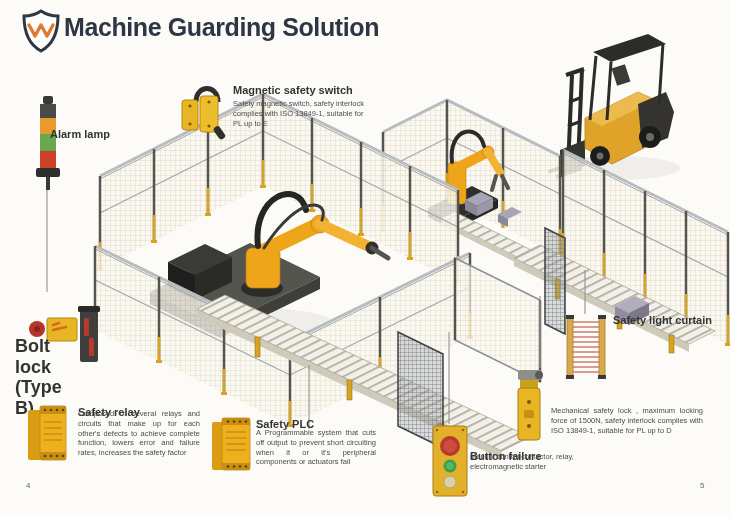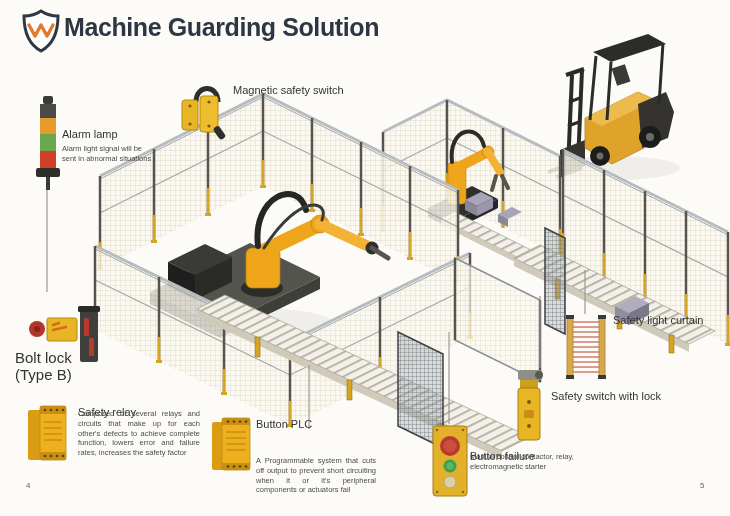--- a/index.html
+++ b/index.html
@@ -2,22 +2,22 @@
 <html><head>
 <meta charset="utf-8">
 <style>
   html,body{margin:0;padding:0;}
   body{width:730px;height:516px;background:#fcfbf8;font-family:"Liberation Sans",sans-serif;overflow:hidden;}
   #page{position:relative;width:730px;height:516px;background:#fcfbf8;border-radius:30px;}
   .abs{position:absolute;}
   
   .page-title{left:64px;top:13px;font-size:25px;font-weight:800;color:#2d3642;letter-spacing:-0.4px;}
   
-  .co-title{font-size:11px;font-weight:400;color:#333;line-height:1.15;}
-  .co-title.big{font-size:15px;margin-top:13px;}
+  .co-title{font-size:11px;font-weight:700;color:#333;line-height:1.15;}
+  .co-title.big{font-size:18px;}
   .co-body{font-size:7.5px;color:#4c4c4c;line-height:1.3;}
   .just{text-align:justify;}
   .pagenum{font-size:8px;color:#666;}
   svg{display:block;}
 </style>
 </head>
 <body>
 
 <div id="page">
 
@@ -266,34 +266,34 @@
 
   <svg class="abs" style="left:34px;top:96px" width="28" height="94" viewBox="0 0 28 94">
     <rect x="9" y="0" width="10" height="8" rx="2" fill="#3a3a38"></rect>
     <rect x="6" y="8" width="16" height="14" fill="#4a4a46"></rect>
     <rect x="6" y="22" width="16" height="16" fill="#e89a2b"></rect>
     <rect x="6" y="38" width="16" height="17" fill="#6aa84f"></rect>
     <rect x="6" y="55" width="16" height="17" fill="#cc4125"></rect>
     <rect x="2" y="72" width="24" height="9" rx="2" fill="#2e2e2c"></rect>
     <rect x="12" y="81" width="4" height="13" fill="#3a3a38"></rect>
   </svg>
-  <div class="abs co-title" style="left:62px;top:128px;width:92px">Alarm lamp</div>
-  <div class="abs co-body" style="left:62px;top:144px;width:96px">Alarm light signal will be sent in abnormal situations</div>
+  <div class="abs co-title" style="left:50px;top:128px;width:92px">Alarm lamp</div>
 
   <svg class="abs" style="left:178px;top:76px" width="54" height="66" viewBox="0 0 54 66">
     <path d="M18 26 C18 8 40 8 40 26" fill="none" stroke="#2e2e2c" stroke-width="5"></path>
     <rect x="4" y="24" width="16" height="30" rx="3" fill="#e8b525" stroke="#b58a0e" stroke-width="1"></rect>
     <rect x="22" y="20" width="18" height="36" rx="3" fill="#edbd2e" stroke="#b58a0e" stroke-width="1"></rect>
     <circle cx="12" cy="30" r="1.6" fill="#7a5c06"></circle>
       <circle cx="12" cy="48" r="1.6" fill="#7a5c06"></circle>
     <circle cx="31" cy="26" r="1.6" fill="#7a5c06"></circle>
       <circle cx="31" cy="50" r="1.6" fill="#7a5c06"></circle>
     <rect x="38" y="50" width="7" height="14" rx="3" transform="rotate(-35 41 57)" fill="#2e2e2c"></rect>
   </svg>
   <div class="abs co-title" style="left:233px;top:84px;width:160px">Magnetic safety switch</div>
+  <div class="abs co-body" style="left:233px;top:99px;width:140px">Safety magnetic switch, safety interlock complies with ISO 13849-1, suitable for PL up to E</div>
 
   <svg class="abs" style="left:26px;top:306px" width="74" height="60" viewBox="0 0 74 60">
     <circle cx="11" cy="23" r="8" fill="#b3352c"></circle>
     <circle cx="11" cy="23" r="3" fill="#8a241d"></circle>
     <rect x="21" y="12" width="30" height="23" rx="2" fill="#e8b525" stroke="#b58a0e" stroke-width="1"></rect>
     <path d="M27 19 L33 17 M27 24 L40 21" stroke="#d86a1e" stroke-width="2.4" stroke-linecap="round"></path>
     <rect x="54" y="2" width="18" height="54" rx="2" fill="#3f3f3d"></rect>
     <rect x="52" y="0" width="22" height="6" rx="1.5" fill="#2a2a28"></rect>
     <rect x="58" y="12" width="5" height="18" rx="1.5" fill="#b8392e"></rect>
     <rect x="63" y="32" width="5" height="18" rx="1.5" fill="#b8392e"></rect>
@@ -330,22 +330,22 @@
         <circle cx="24" cy="5.5" r="1.3"></circle>
         <circle cx="30" cy="5.5" r="1.3"></circle>
         <circle cx="36" cy="5.5" r="1.3"></circle>
     <circle cx="18" cy="50.5" r="1.3"></circle>
         <circle cx="24" cy="50.5" r="1.3"></circle>
         <circle cx="30" cy="50.5" r="1.3"></circle>
         <circle cx="36" cy="50.5" r="1.3"></circle>
       </g>
     <path d="M16 16 H36 M16 22 H36 M16 28 H36 M16 34 H36" stroke="#c98f12" stroke-width="1.6"></path>
   </svg>
-  <div class="abs co-title" style="left:256px;top:418px;width:100px">Button PLC</div>
-  <div class="abs co-body just" style="left:256px;top:456px;width:120px">A Programmable system that cuts off output to prevent short circuiting when it or it's peripheral components or actuators fail</div>
+  <div class="abs co-title" style="left:256px;top:418px;width:100px">Safety PLC</div>
+  <div class="abs co-body just" style="left:256px;top:428px;width:120px">A Programmable system that cuts off output to prevent short circuiting when it or it's peripheral components or actuators fail</div>
 
   <svg class="abs" style="left:431px;top:424px" width="38" height="74" viewBox="0 0 38 74">
     <rect x="2" y="2" width="34" height="70" rx="3" fill="#e3b02a" stroke="#a87f12" stroke-width="1"></rect>
     <circle cx="19" cy="22" r="10" fill="#b8392e"></circle>
       <circle cx="19" cy="22" r="6.5" fill="#cc4c40"></circle>
     <circle cx="19" cy="42" r="6.5" fill="#3f9e4d"></circle>
       <circle cx="19" cy="42" r="3.8" fill="#57b863"></circle>
     <circle cx="19" cy="58" r="6" fill="#d9cfa8" stroke="#b5a779" stroke-width="1"></circle>
     <g fill="#8a6a10">
         <circle cx="6" cy="6" r="1.3"></circle>
@@ -372,17 +372,17 @@
 
   <svg class="abs" style="left:512px;top:368px" width="36" height="76" viewBox="0 0 36 76">
     <rect x="6" y="2" width="24" height="10" rx="2" fill="#8f8f89"></rect>
     <circle cx="27" cy="7" r="4" fill="#5a5a54"></circle>
     <rect x="8" y="12" width="18" height="8" fill="#caa21a"></rect>
     <rect x="6" y="20" width="22" height="52" rx="3" fill="#e8b525" stroke="#a87f12" stroke-width="1"></rect>
     <circle cx="17" cy="34" r="2" fill="#7a5c06"></circle>
       <circle cx="17" cy="58" r="2" fill="#7a5c06"></circle>
     <rect x="12" y="42" width="10" height="8" rx="1.5" fill="#c98f12"></rect>
   </svg>
-  <div class="abs co-title" style="left:551px;top:390px;width:160px">Safety switch with lock</div>
+  <div class="abs co-body just" style="left:551px;top:406px;width:152px">Mechanical safety lock , maximum locking force of 1500N, safety interlock complies with ISO 13849-1, suitable for PL up to D</div>
 
   <div class="abs pagenum" style="left:26px;top:481px">4</div>
   <div class="abs pagenum" style="left:700px;top:481px">5</div>
 </div>
 
 </body></html>

